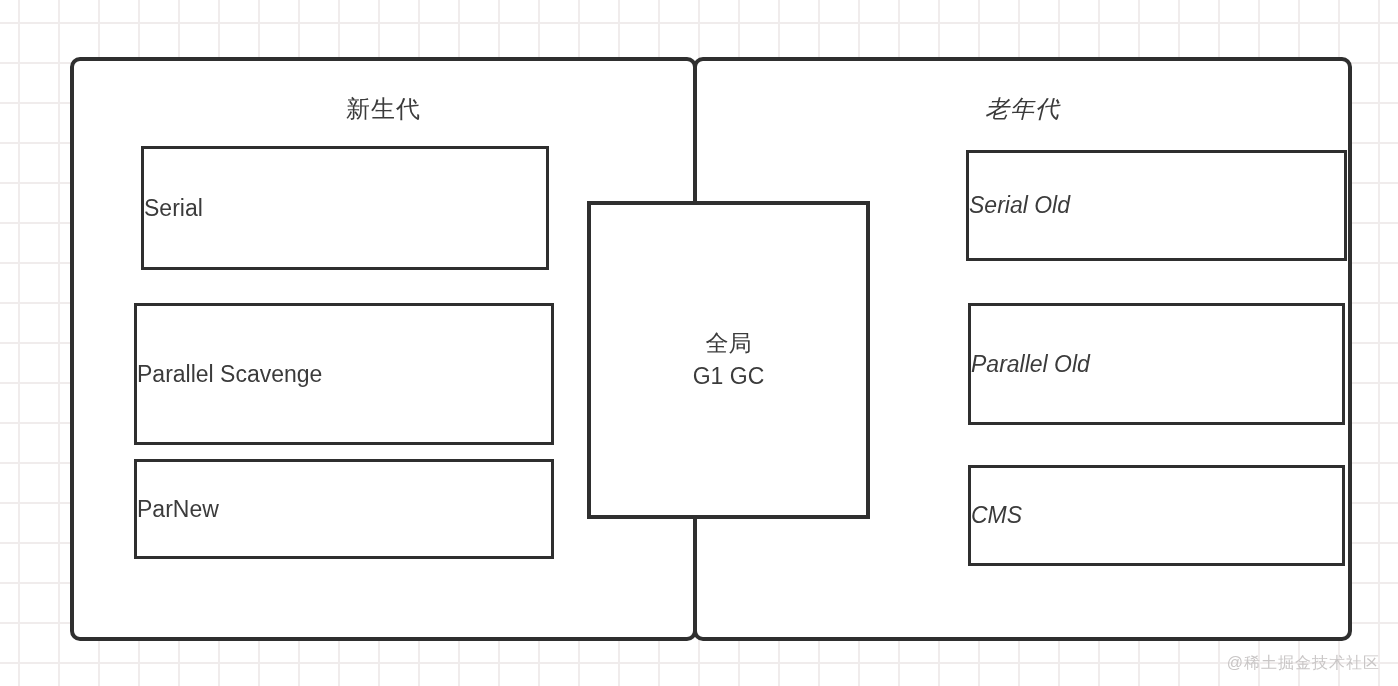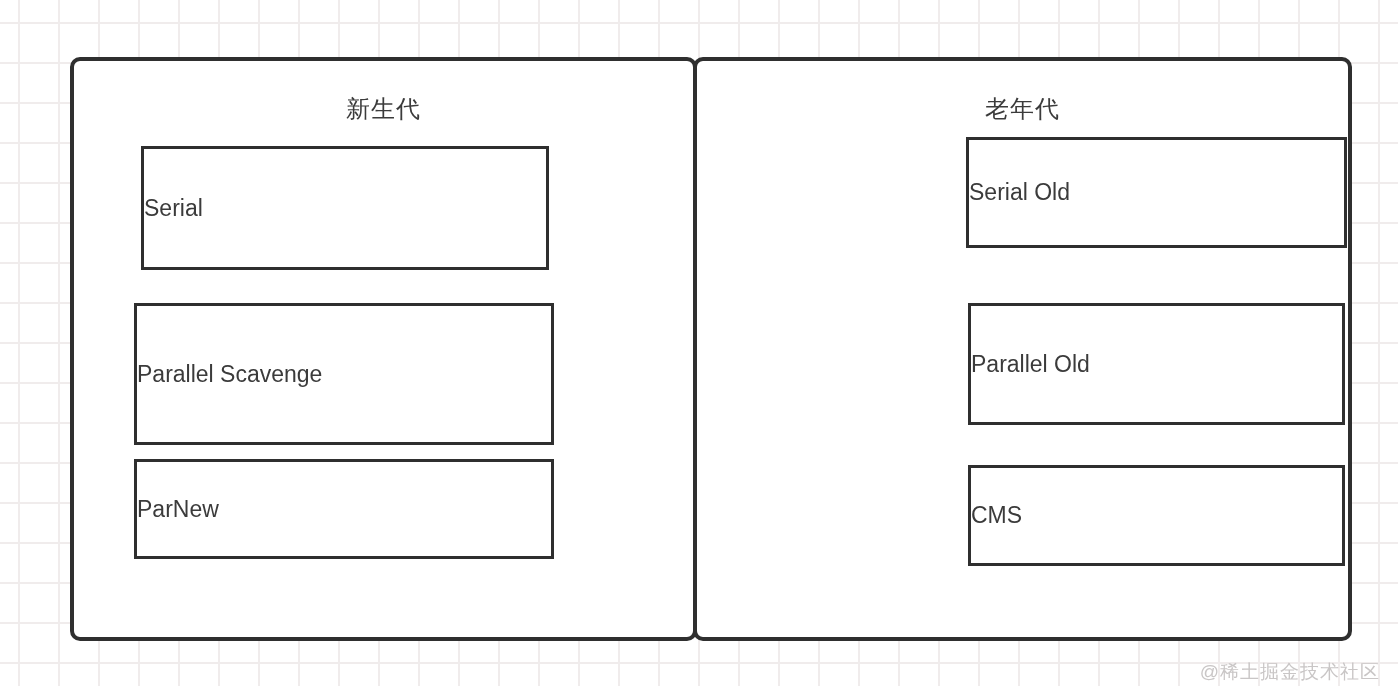--- a/index.html
+++ b/index.html
@@ -27,21 +27,21 @@
     background-position: 18px 22px;
   }
   .section {
     position: absolute;
     background: var(--background);
     border: 4px solid var(--border);
     border-radius: 10px;
     z-index: 1;
   }
   .section-left  { left: 70px;  top: 57px; width: 627px; height: 584px; }
-  .section-right { left: 693px; top: 57px; width: 659px; height: 584px; }
+  .section-right { left: 693px; top: 57px; width: 659px; height: 584px; font-style: italic; }
   .section-title {
     position: absolute;
     top: 32px; left: 0; right: 0;
     text-align: center;
     font-size: 24px;
     color: var(--text);
     letter-spacing: 1px;
   }
   .collector {
     position: absolute;
@@ -50,42 +50,42 @@
     display: flex;
     align-items: center;
     justify-content: flex-start;
     font-size: 23px;
     color: var(--text);
     margin-left: 30px;
   }
   .box-serial            { left: 37px;  top: 85px;  width: 408px; height: 124px; }
   .box-parallel-scavenge { left: 30px;  top: 242px; width: 420px; height: 142px; }
   .box-parnew            { left: 30px;  top: 398px; width: 420px; height: 100px; }
-  .box-serial-old        { left: 239px; top: 76px;  width: 381px; height: 111px; }
+  .box-serial-old        { left: 239px; top: 89px;  width: 381px; height: 111px; }
   .box-parallel-old      { left: 241px; top: 242px; width: 377px; height: 122px; }
   .box-cms               { left: 241px; top: 404px; width: 377px; height: 101px; }
   .center-box {
     position: absolute;
     left: 587px; top: 201px; width: 283px; height: 318px;
     background: var(--background);
     border: 4px solid var(--border);
     z-index: 5;
     display: flex;
     flex-direction: column;
     align-items: center;
     justify-content: center;
     font-size: 23px;
     line-height: 33px;
     color: var(--text);
     text-align: center;
   }
   .watermark {
     position: absolute;
-    right: 18px; bottom: 1px;
-    font-size: 19px;
+    right: 18px; bottom: 12px;
+    font-size: 16px;
     color: var(--watermark);
     z-index: 6;
     letter-spacing: 1px;
   }
 </style>
 </head>
 <body>
 
 <div class="canvas">
 
@@ -108,16 +108,20 @@
       <span>Serial Old</span>
     </div>
     <div class="collector box-cms">
       <span>CMS</span>
     </div>
     <div class="collector box-parallel-old">
       <span>Parallel Old</span>
     </div>
   </div>
 
+  <div class="center-box">
+    <div>全局</div>
+    <div>G1 GC</div>
+  </div>
 
   <div class="watermark">@稀土掘金技术社区</div>
 
 </div>
 
 </body></html>

